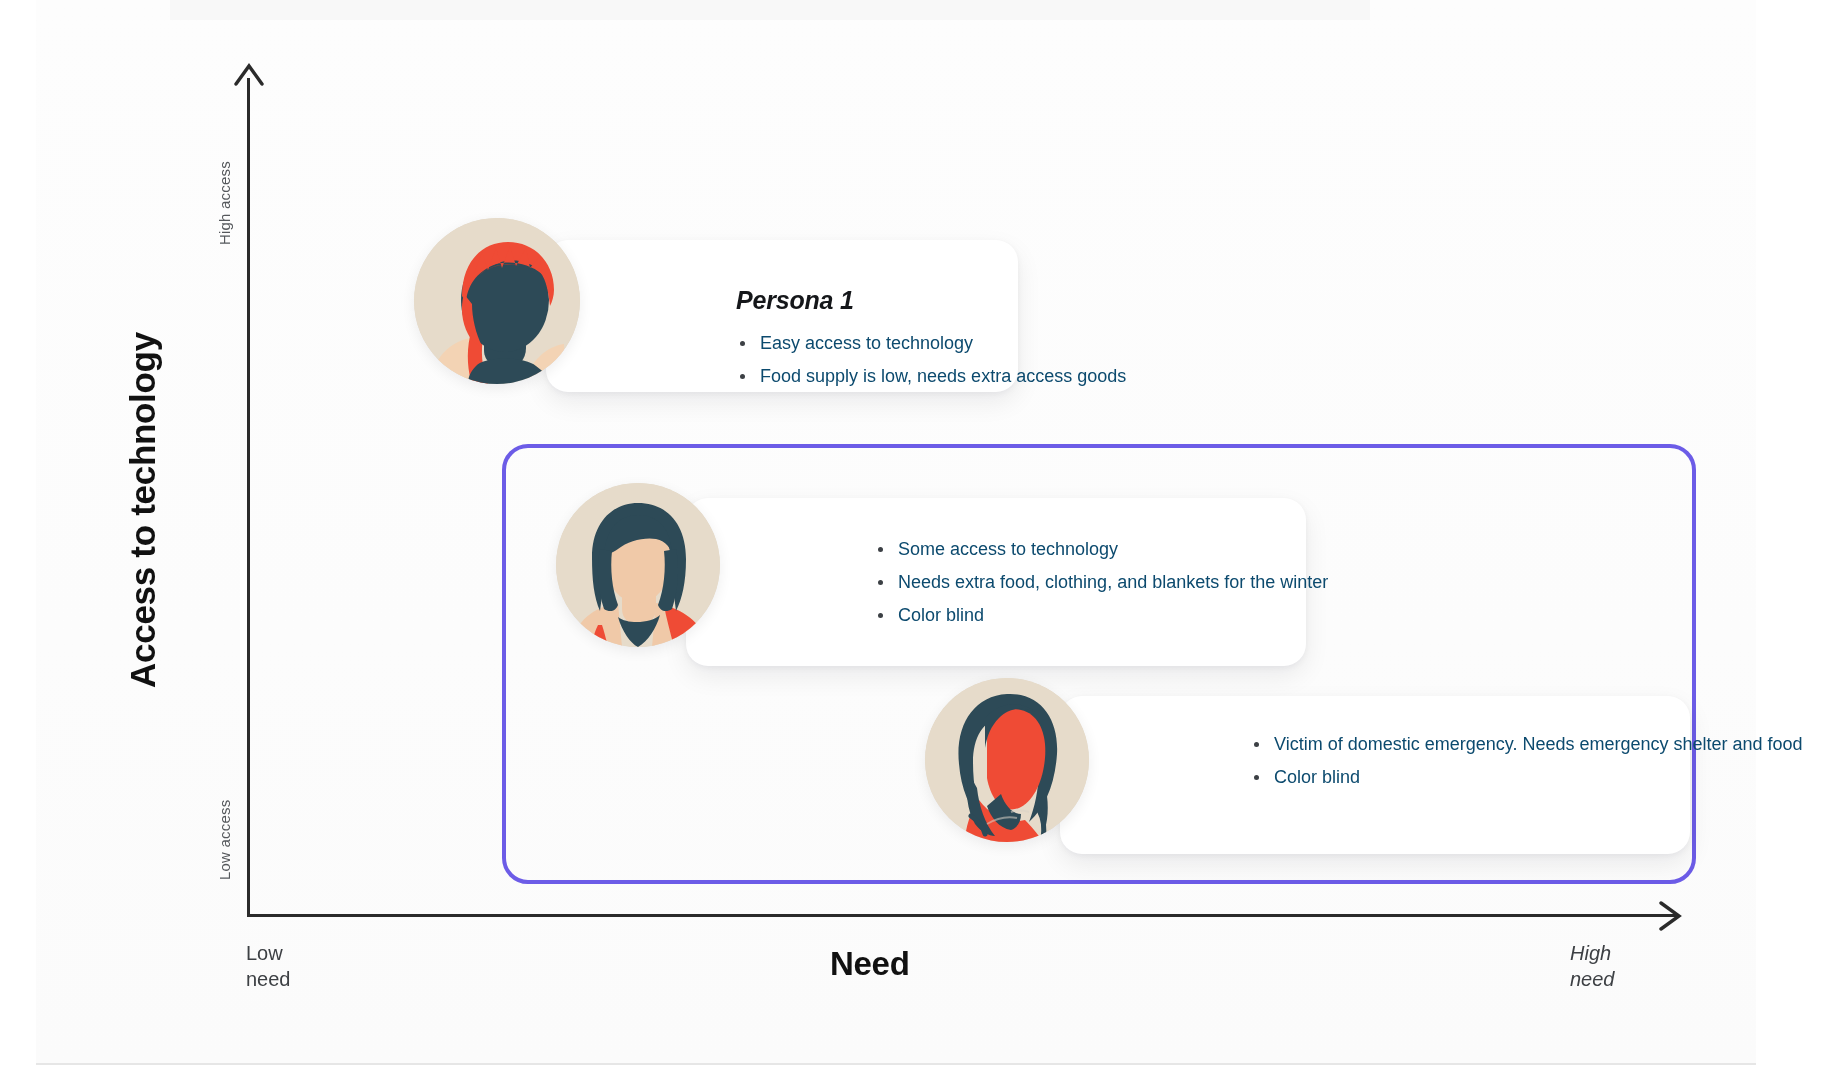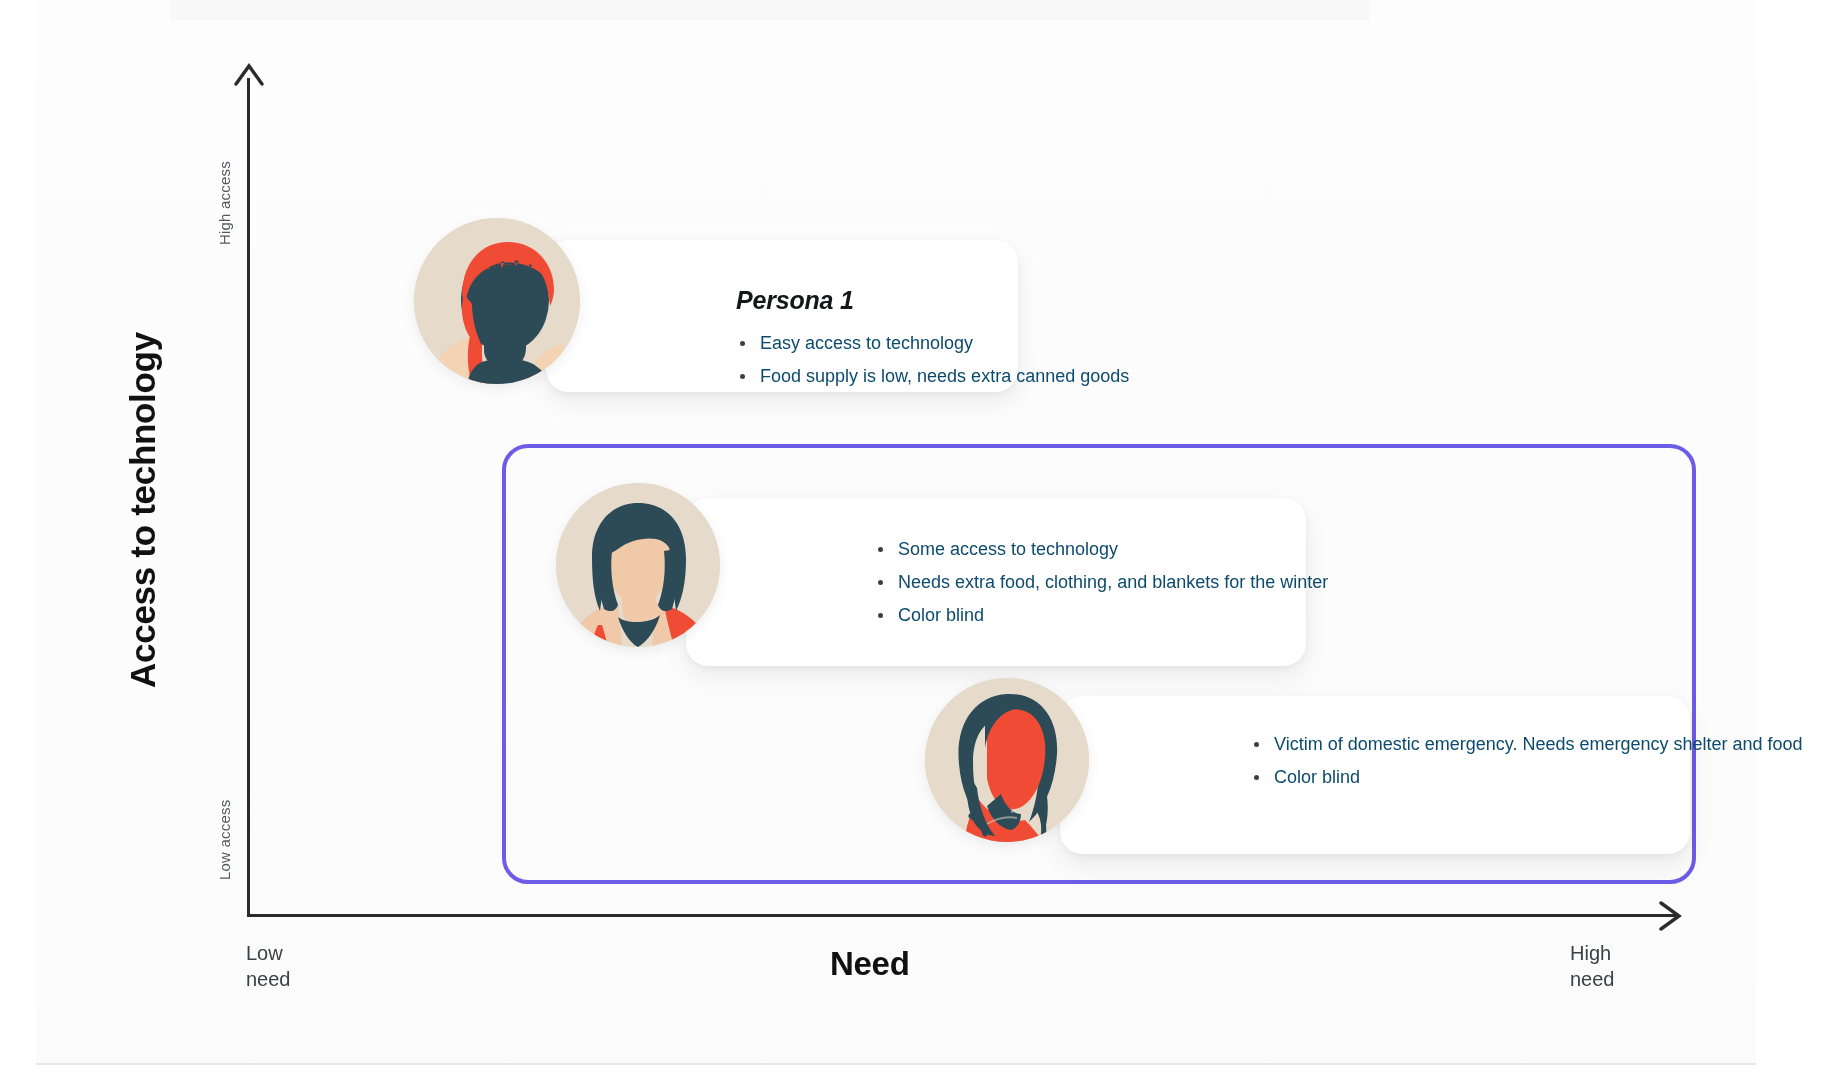--- a/index.html
+++ b/index.html
@@ -116,21 +116,21 @@
   .y-tick-high { left: 216px; top: 245px; }
   .y-tick-low  { left: 216px; top: 880px; }
 
   .x-tick {
     position: absolute;
     font-size: 20px;
     color: #3d4044;
     line-height: 26px;
   }
   .x-tick-low  { left: 246px; top: 940px; }
-  .x-tick-high { left: 1570px; top: 940px; }
+  .x-tick-high { left: 1570px; top: 940px; font-style: italic; }
 
   
   .highlight-region {
     position: absolute;
     left: 502px;
     top: 444px;
     width: 1194px;
     height: 440px;
     border: 4px solid #6c5ce7;
     border-radius: 26px;
@@ -251,21 +251,21 @@
   </div>
 
   <div class="highlight-region"></div>
 
   <div class="persona" id="persona-1">
     <div class="persona-card">
       <div class="persona-body">
         <div class="persona-title">Persona 1</div>
         <ul class="persona-list">
           <li>Easy access to technology</li>
-          <li>Food supply is low, needs extra canned goods</li>
+          <li>Food supply is low, needs extra access goods</li>
         </ul>
       </div>
     </div>
     <div class="persona-avatar">
       <svg width="166" height="166" viewBox="0 0 166 166">
         <circle cx="83" cy="83" r="83" fill="#e6dbca"></circle>
 
         <path d="M18 166 C18 140 36 124 56 120 L62 166 Z" fill="#f3d3b4"></path>
         <path d="M110 166 C116 142 134 128 150 126 L152 166 Z" fill="#f3d3b4"></path>
 

